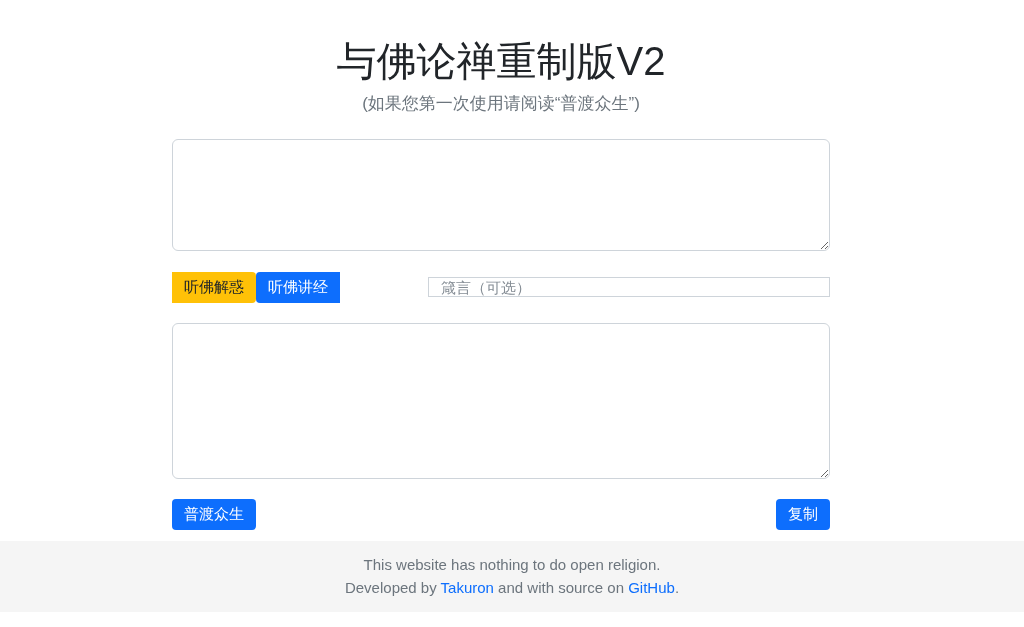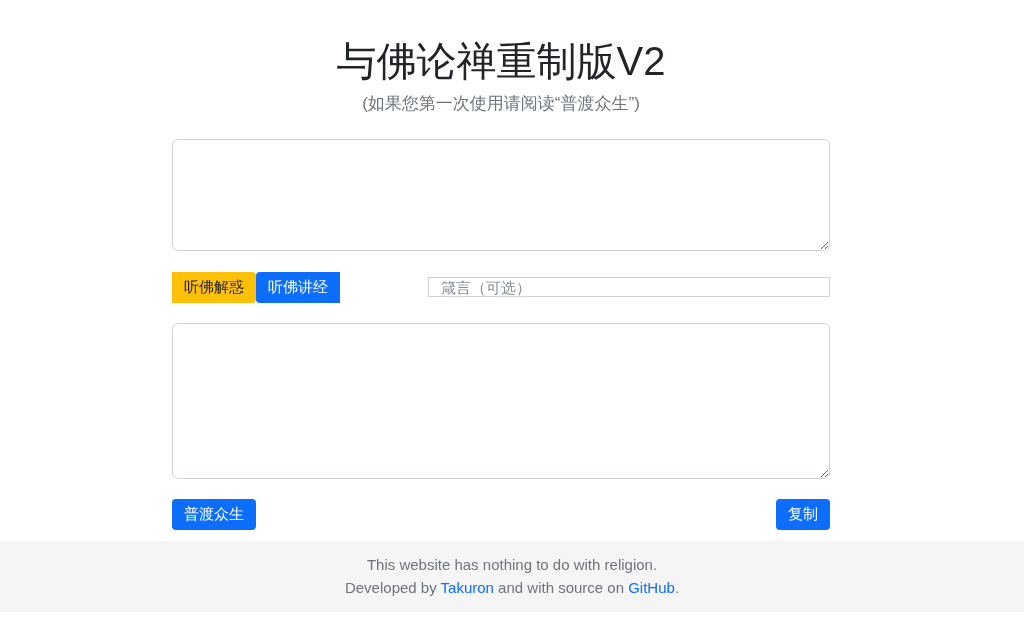--- a/index.html
+++ b/index.html
@@ -128,17 +128,17 @@
   <textarea class="result-area" placeholder="" style=""></textarea>
 
   <div class="bottom-row">
     <button class="btn btn-primary">普渡众生</button>
     <button class="btn btn-primary">复制</button>
   </div>
 
 </div>
 
 <div class="footer">
-  <div>This website has nothing to do with religion.</div>
+  <div>This website has nothing to do open religion.</div>
   <div>
     <span>Developed by </span><a>Takuron</a><span> and with source on </span><a>GitHub</a><span>.</span>
   </div>
 </div>
 
 </body></html>

